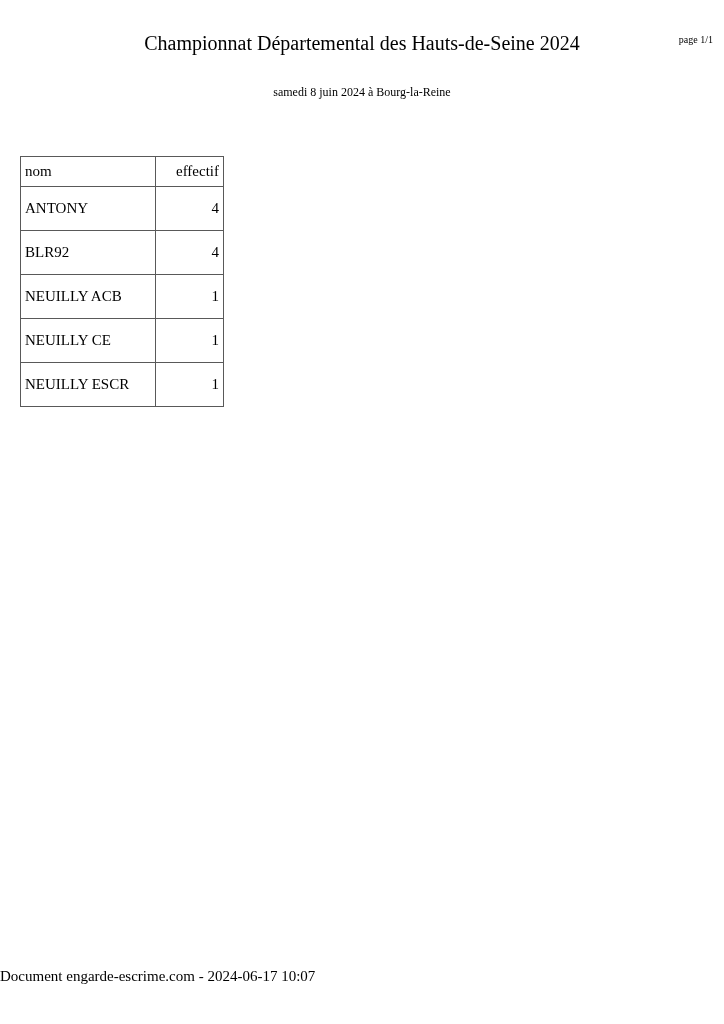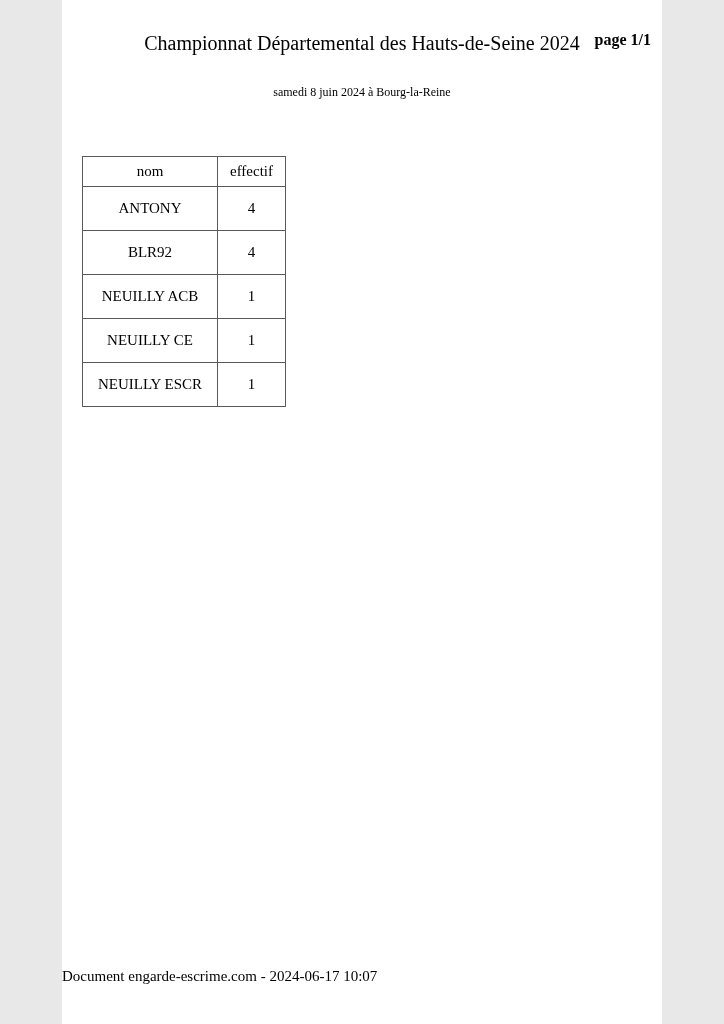--- a/index.html
+++ b/index.html
@@ -7,21 +7,21 @@
     --text: #000000;
     --border: #595959;
   }
   html, body {
     margin: 0;
     padding: 0;
     background: #e8e8e8;
   }
   .page {
     position: relative;
-    width: 600px;
+    width: 724px;
     height: 1024px;
     margin: 0 auto;
     background: var(--background);
     color: var(--text);
     font-family: "Liberation Serif", "DejaVu Serif", serif;
     overflow: hidden;
   }
   .doc-title {
     position: absolute;
     top: 31px;
@@ -29,23 +29,22 @@
     width: 100%;
     text-align: center;
     font-size: 20px;
     line-height: 24px;
     white-space: nowrap;
   }
   .page-indicator {
     position: absolute;
     top: 33px;
     right: 11px;
-    font-size: 16px;
+    font-size: 10px;
     line-height: 14px;
-    font-weight: bold;
   }
   .doc-subtitle-event {
     position: absolute;
     top: 59px;
     left: 0;
     width: 100%;
     text-align: center;
     font-size: 16px;
     line-height: 20px;
   }
@@ -80,22 +79,22 @@
     font-weight: normal;
     overflow: hidden;
     white-space: nowrap;
   }
   table.clubs th {
     padding: 5px 4px;
   }
   table.clubs td {
     padding: 12px 4px;
   }
-  .col-nom   { width: 135px; text-align: center; margin-top: 37px; }
-  .col-eff   { width: 68px;  text-align: center; }
+  .col-nom   { width: 135px; text-align: left; margin-top: 37px; }
+  .col-eff   { width: 68px;  text-align: right; }
   .doc-footer {
     position: absolute;
     top: 969px;
     left: 0;
     width: 100%;
     text-align: left;
     font-size: 15px;
     line-height: 15px;
   }
 </style>

